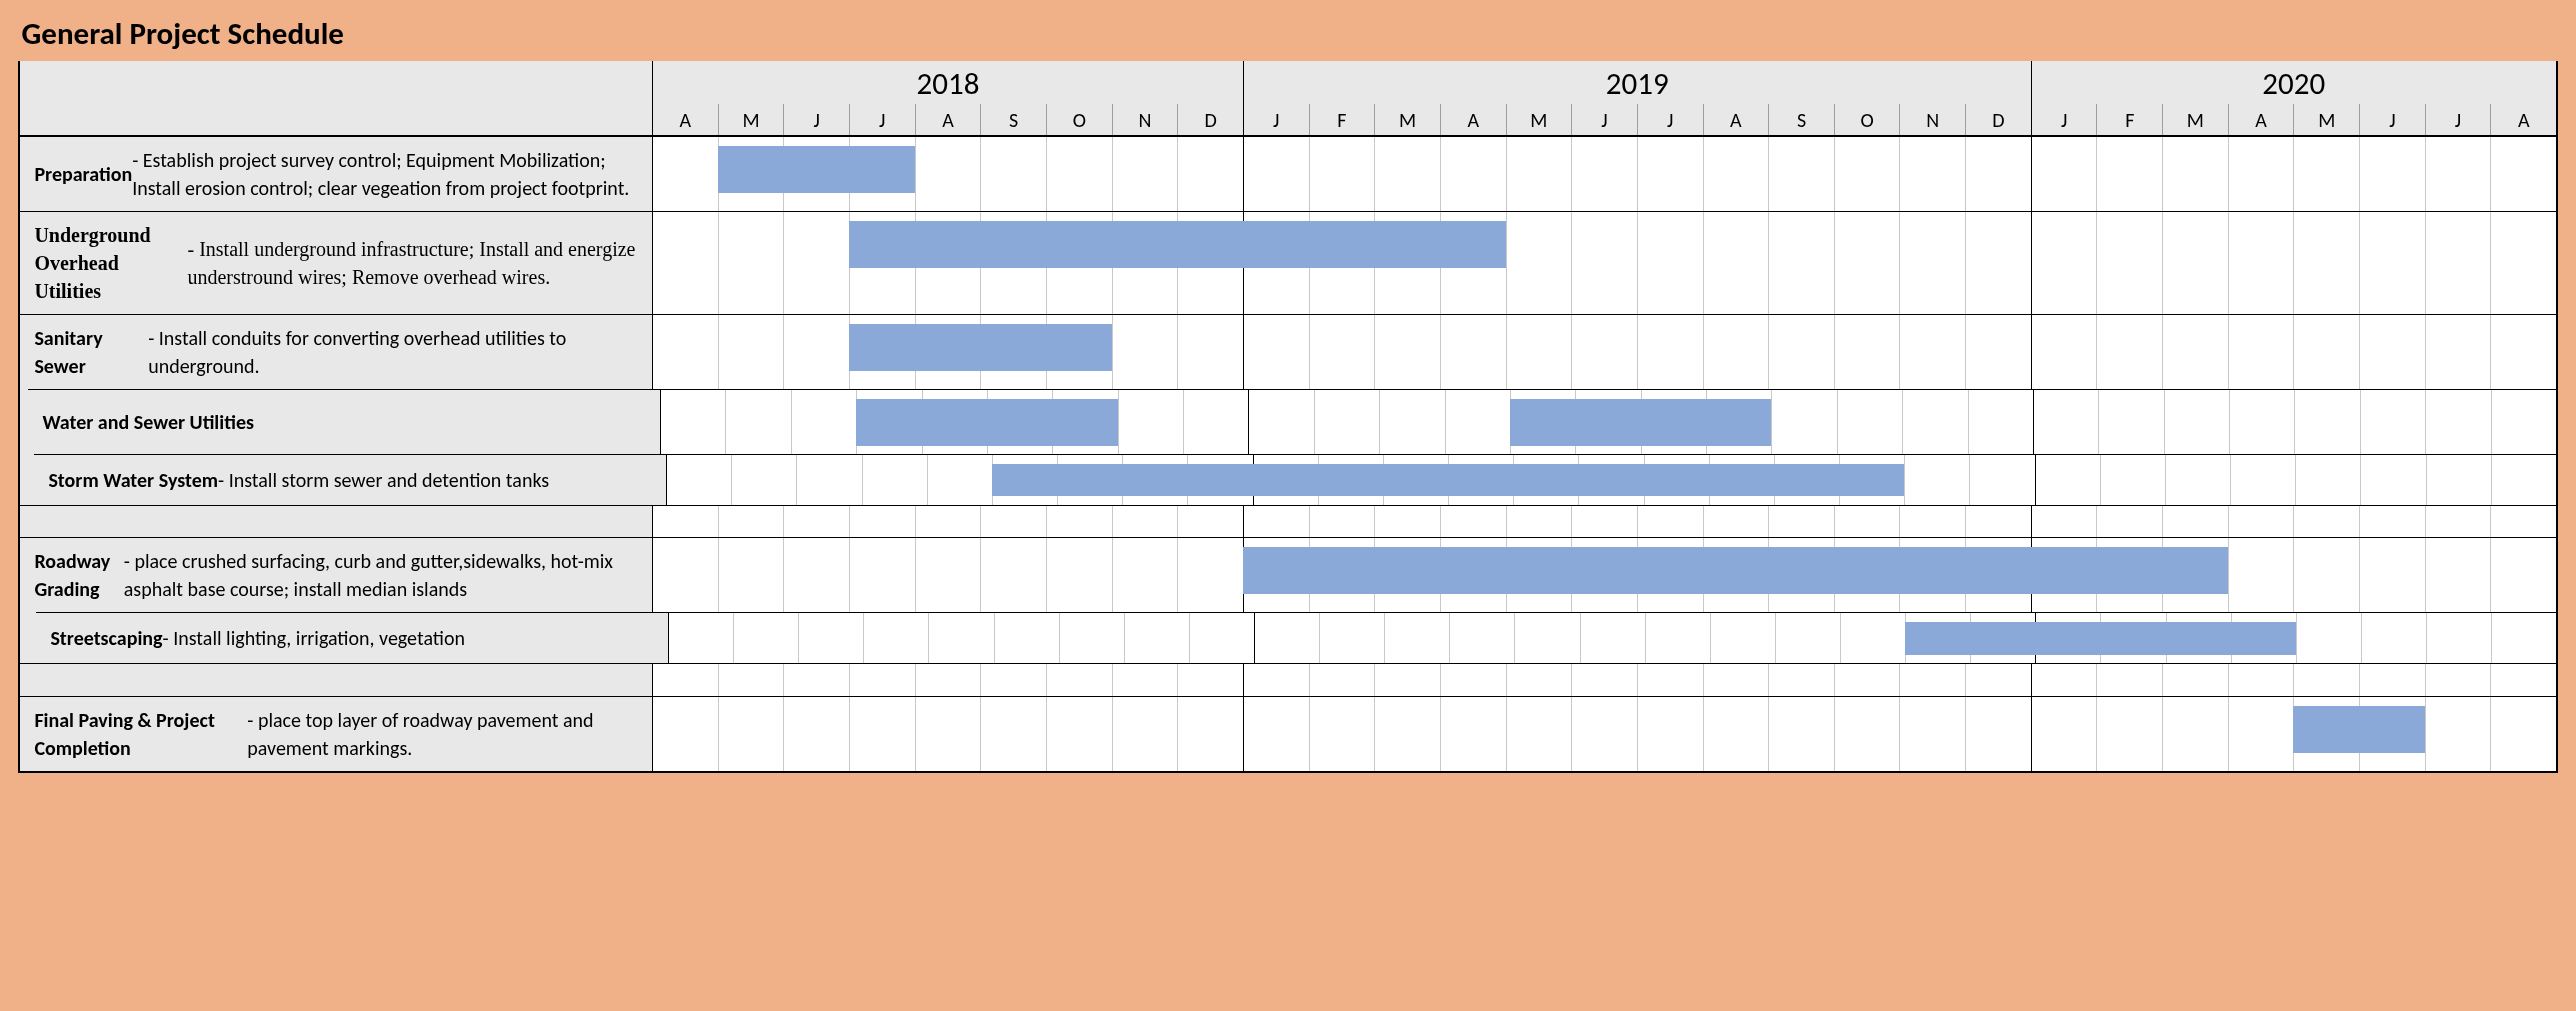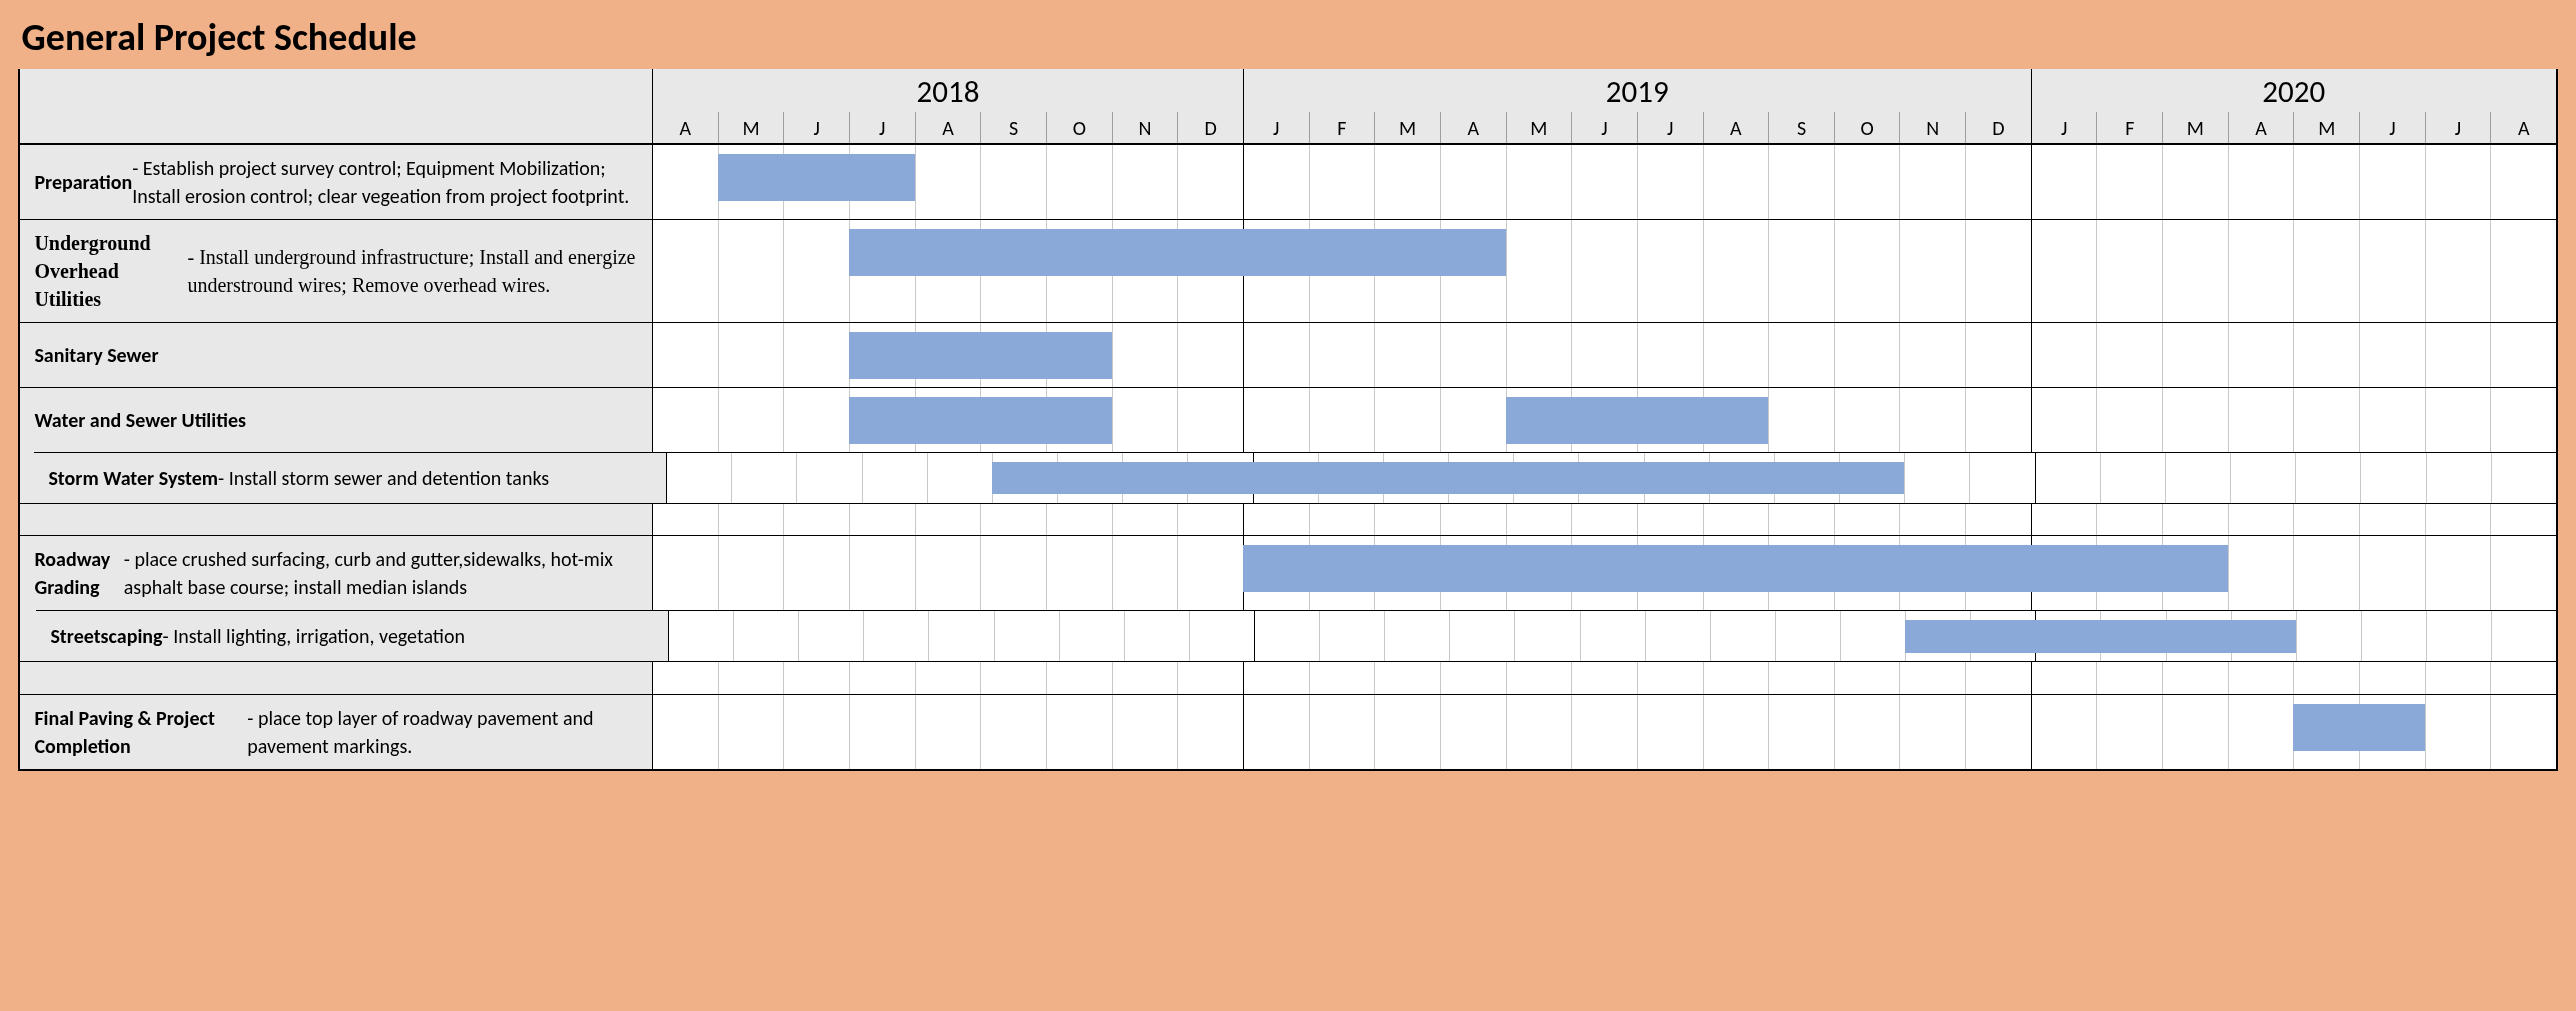--- a/index.html
+++ b/index.html
@@ -6,21 +6,21 @@
   html, body {
     margin: 0;
     padding: 0;
     font-family: Calibri, "Segoe UI", Arial, sans-serif;
     background: #f0b088;
   }
   .page {
     padding: 14.4px 18px 25px;
   }
   .title {
-    font-size: 38px;
+    font-size: 31px;
     font-weight: 700;
     color: #000;
     margin: 0 0 9px 3.6px;
   }
   .chart-wrap {
     background: #e8e8e8;
     border: 2.7px solid #000;
     border-top: none;
   }
   .chart-inner {
@@ -247,20 +247,21 @@
                 <div class="g"></div>
               </div>
               <div class="bars-layer">
                 <div class="bar" style="left: 10.3448%; width: 34.4828%; height: 47px;"></div>
               </div>
             </div>
           </div>
           <div class="row task-row" style="min-height: 65px;">
             <div class="label-col">
               <span class="label-title">Sanitary Sewer</span>
+              <span>- Install conduits for converting overhead utilities to underground.</span>
             </div>
             <div class="tl-col" style="min-height: 65px;">
               <div class="grid">
                 <div class="g year-start"></div>
                 <div class="g"></div>
                 <div class="g"></div>
                 <div class="g"></div>
                 <div class="g"></div>
                 <div class="g"></div>
                 <div class="g"></div>
@@ -285,21 +286,21 @@
                 <div class="g"></div>
                 <div class="g"></div>
                 <div class="g"></div>
                 <div class="g"></div>
               </div>
               <div class="bars-layer">
                 <div class="bar" style="left: 10.3448%; width: 13.7931%; height: 47px;"></div>
               </div>
             </div>
           </div>
-          <div class="row task-row" style="min-height: 65px;">
+          <div class="row task-row" style="min-height: 65px; margin-left: 8px;">
             <div class="label-col">
               <span class="label-title">Water and Sewer Utilities</span>
             </div>
             <div class="tl-col" style="min-height: 65px;">
               <div class="grid">
                 <div class="g year-start"></div>
                 <div class="g"></div>
                 <div class="g"></div>
                 <div class="g"></div>
                 <div class="g"></div>

